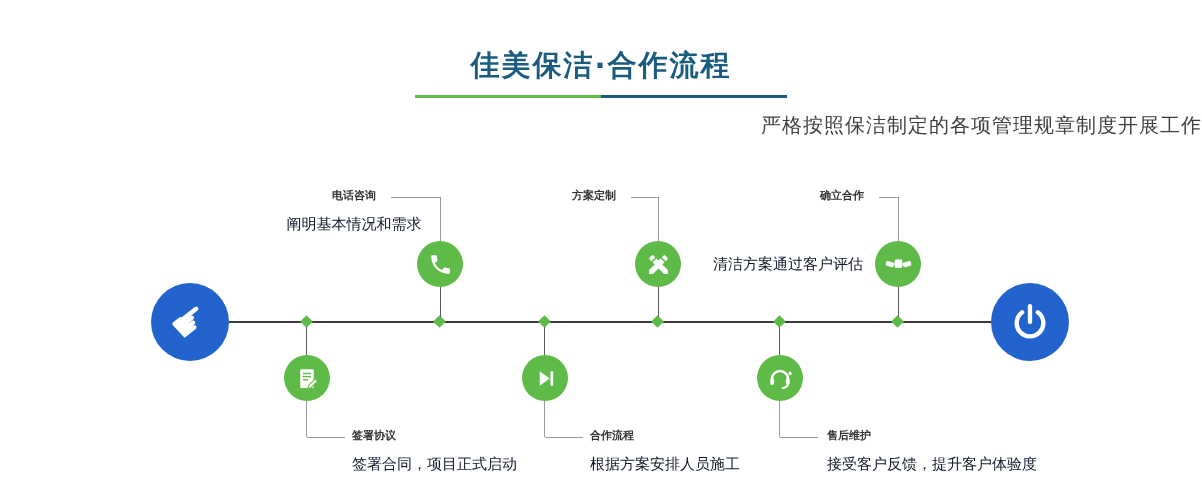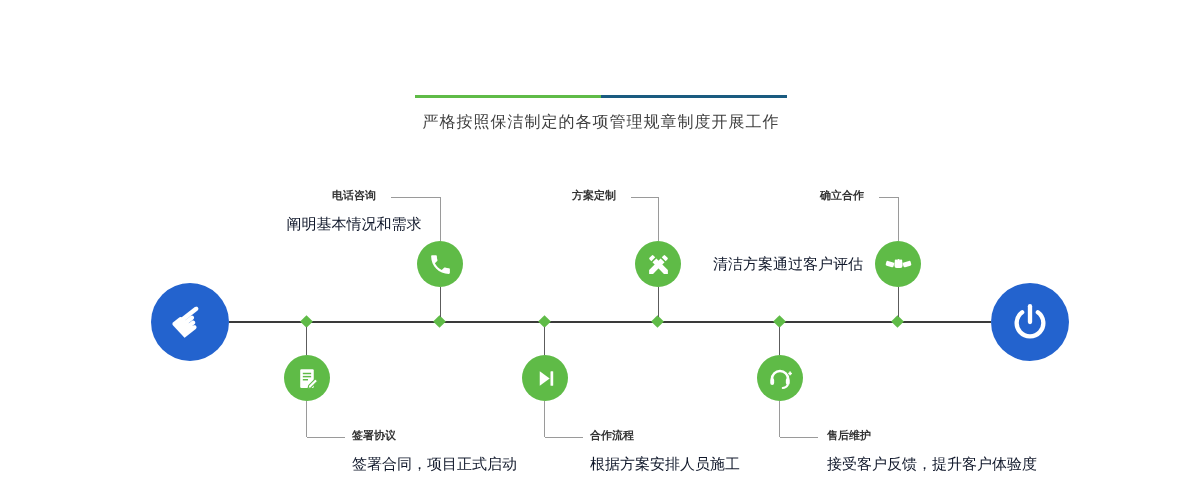--- a/index.html
+++ b/index.html
@@ -5,22 +5,22 @@
   * { margin:0; padding:0; box-sizing:border-box; }
   html,body { background:#fff; }
   body { font-family:"DejaVu Sans","Liberation Sans",sans-serif; }
   .stage { position:relative; width:1202px; height:502px; background:#ffffff; overflow:hidden; }
 
   .title { position:absolute; top:46px; left:0; width:100%; text-align:center;
            font-size:29px; font-weight:bold; color:#1a5b80; letter-spacing:2px; }
   .divider { position:absolute; top:95px; left:50%; transform:translateX(-50%);
              width:372px; height:3px;
              background:linear-gradient(to right,#5fbb47 0%,#5fbb47 50%,#1a5b80 50%,#1a5b80 100%); }
-  .subtitle { position:absolute; top:112px; left:0; width:100%; text-align:center;
-              font-size:16px; color:#3f3f3f; letter-spacing:1px; }
+  .subtitle { position:absolute; top:112px; left:0; width:100%; text-align:right;
+              font-size:20px; color:#3f3f3f; letter-spacing:1px; }
 
   .mainline { position:absolute; top:321px; left:229px; width:762px; height:2px; background:#3a3a3a; }
 
   .endcap { position:absolute; width:78px; height:78px; border-radius:50%; background:#2363ce;
             display:flex; align-items:center; justify-content:center; }
   .endcap.start { left:151px; top:283px; }
   .endcap.end   { left:991px; top:283px; }
   .hand { color:#fff; font-size:42px; line-height:1; transform:rotate(-38deg); display:block; }
 
   .node { position:absolute; width:46px; height:46px; border-radius:50%; background:#5fbb47;
@@ -59,20 +59,21 @@
   .l5 { left:590px; top:428px; } .d5 { left:590px; top:455px; }
   .l6 { left:827px; top:428px; } .d6 { left:827px; top:455px; }
 
   svg { display:block; }
 </style>
 </head>
 <body>
 
 <div class="stage">
 
+  <h1 class="title">佳美保洁·合作流程</h1>
   <div class="divider"></div>
   <div class="subtitle">严格按照保洁制定的各项管理规章制度开展工作</div>
 
   <div class="mainline"></div>
 
   <div class="endcap start">
     <span class="hand">☛</span>
   </div>
   <div class="endcap end">
     <svg viewBox="0 0 24 24" width="40" height="40">

